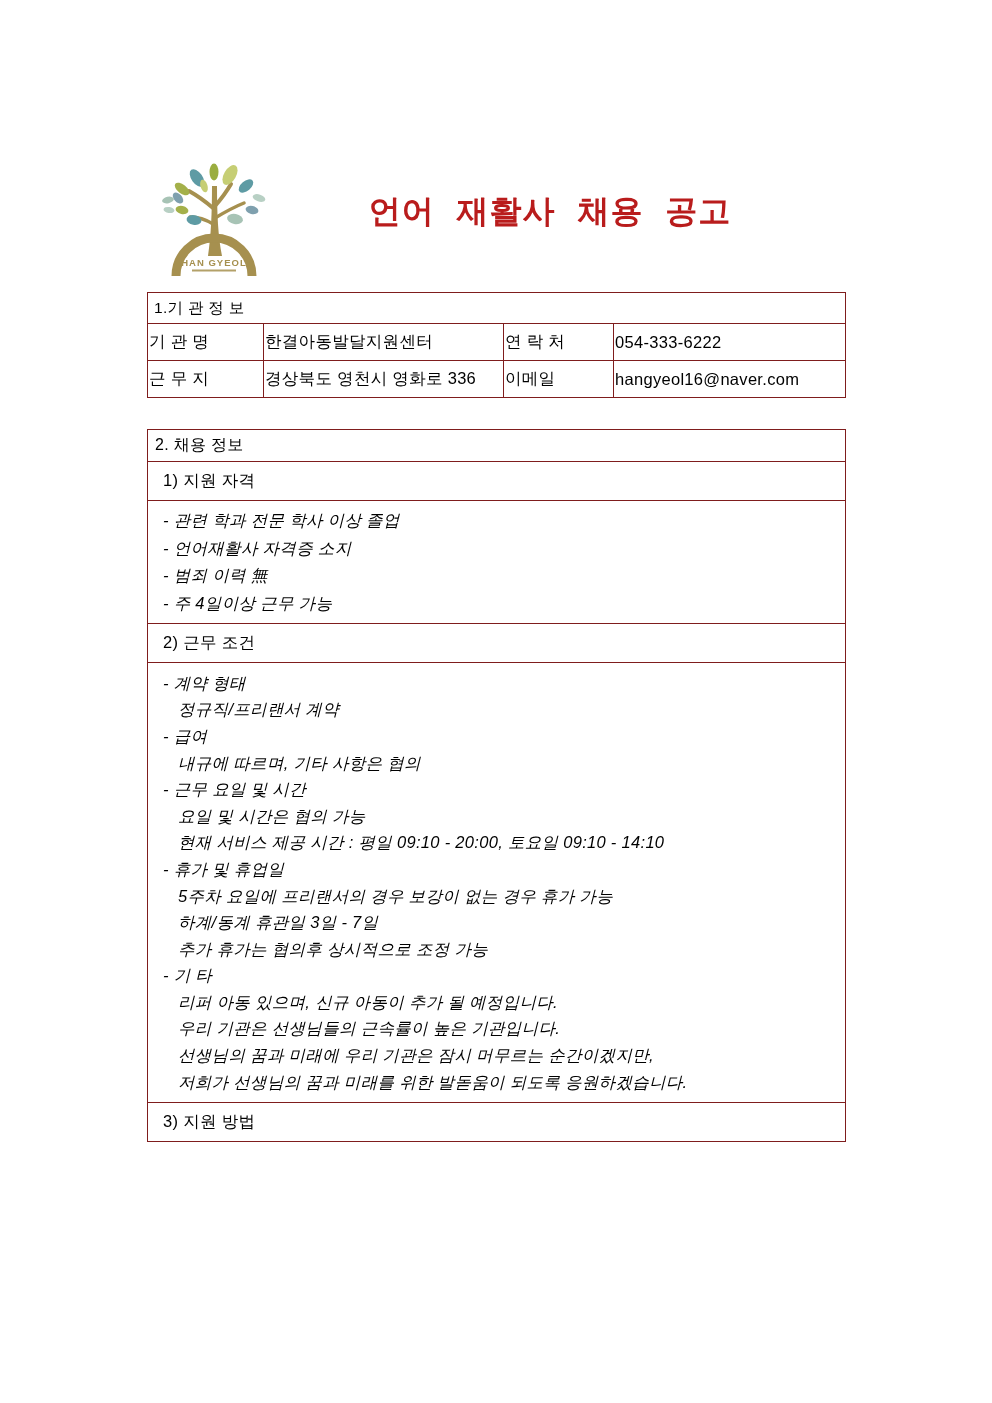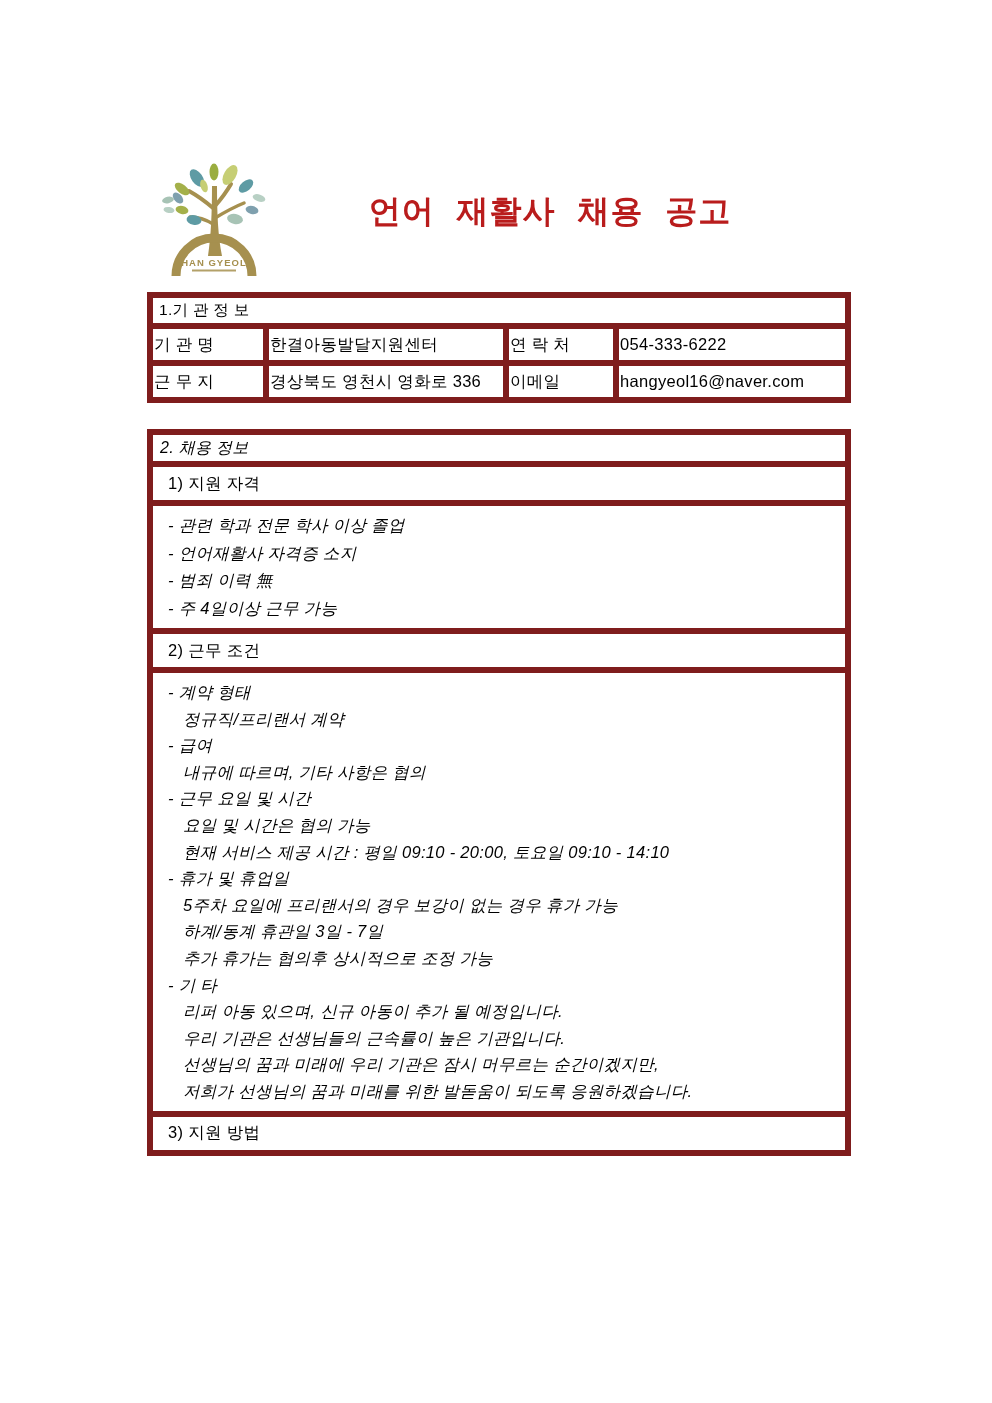--- a/index.html
+++ b/index.html
@@ -17,32 +17,32 @@
 
   
   .title {
     position: absolute; left: 310px; top: 190px; width: 480px;
     margin: 0; text-align: center;
     font-size: 32px; font-weight: bold; letter-spacing: 1px; word-spacing: 12px;
     color: #b91c1c; white-space: nowrap;
   }
 
   table { border-collapse: collapse; position: absolute; table-layout: fixed; }
-  td { border: 6px solid #7f1d1d; vertical-align: middle; }
+  td { border: 1px solid #7f1d1d; vertical-align: middle; }
 
   
   .t1 { left: 147px; top: 292px; width: 698px; }
   .t1 td { font-size: 16.5px; letter-spacing: 0.3px; }
   .t1 .th { height: 31px; text-align: left; padding-left: 6px; font-size: 15.5px; }
   .t1 .r td { height: 37px; }
 
   
   .t2 { left: 147px; top: 429px; width: 698px; }
   .t2 td { font-size: 16.5px; letter-spacing: 0.3px; text-align: left; }
-  .t2 .th td { height: 32px; padding-left: 7px; font-size: 16px; font-style: italic; }
+  .t2 .th td { height: 32px; padding-left: 7px; font-size: 16px; }
   .t2 .sh td { height: 39px; padding-left: 15px; }
   .t2 .content td { padding: 6px 8px 6px 0; }
   .c1 td { height: 123px; }
   .c2 td { height: 440px; }
   .c3 td { height: 80px; }
 
   .ln  { padding-left: 15px; line-height: 27.5px; white-space: nowrap; font-style: italic; }
   .cont { padding-left: 30px; }
   .c2 .ln { line-height: 26.6px; }
   .c3 .ln { line-height: 31px; }

